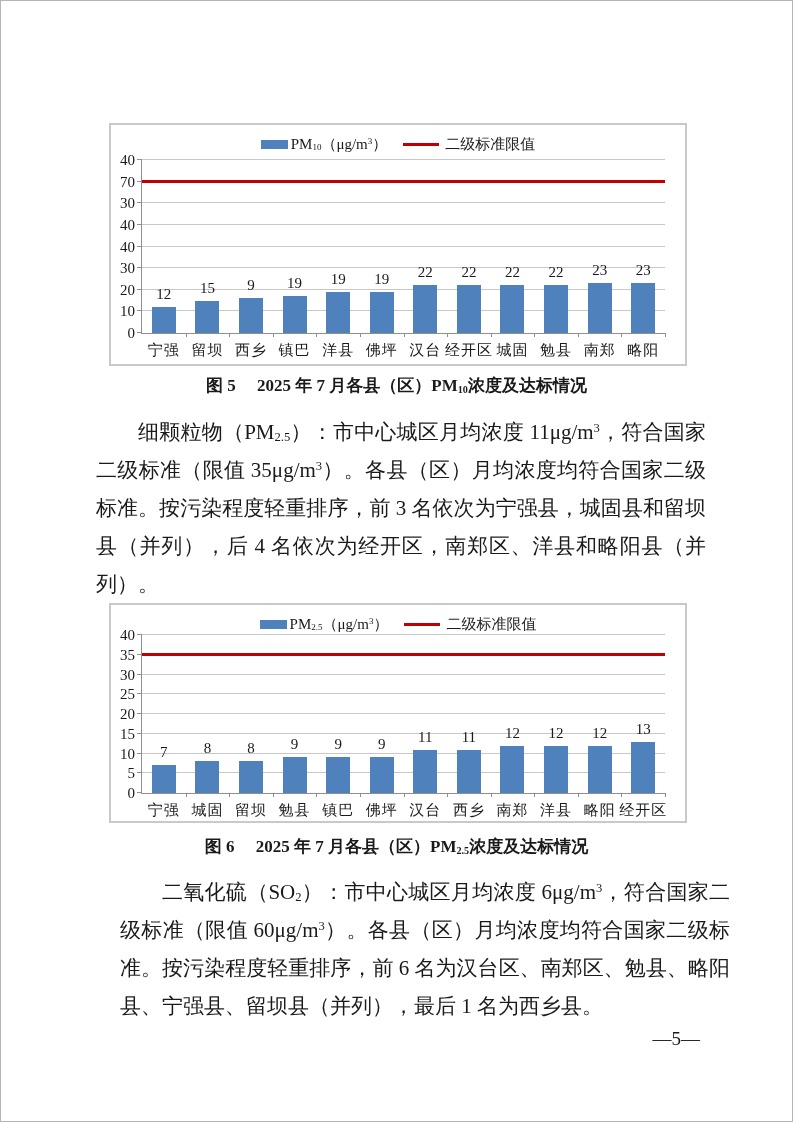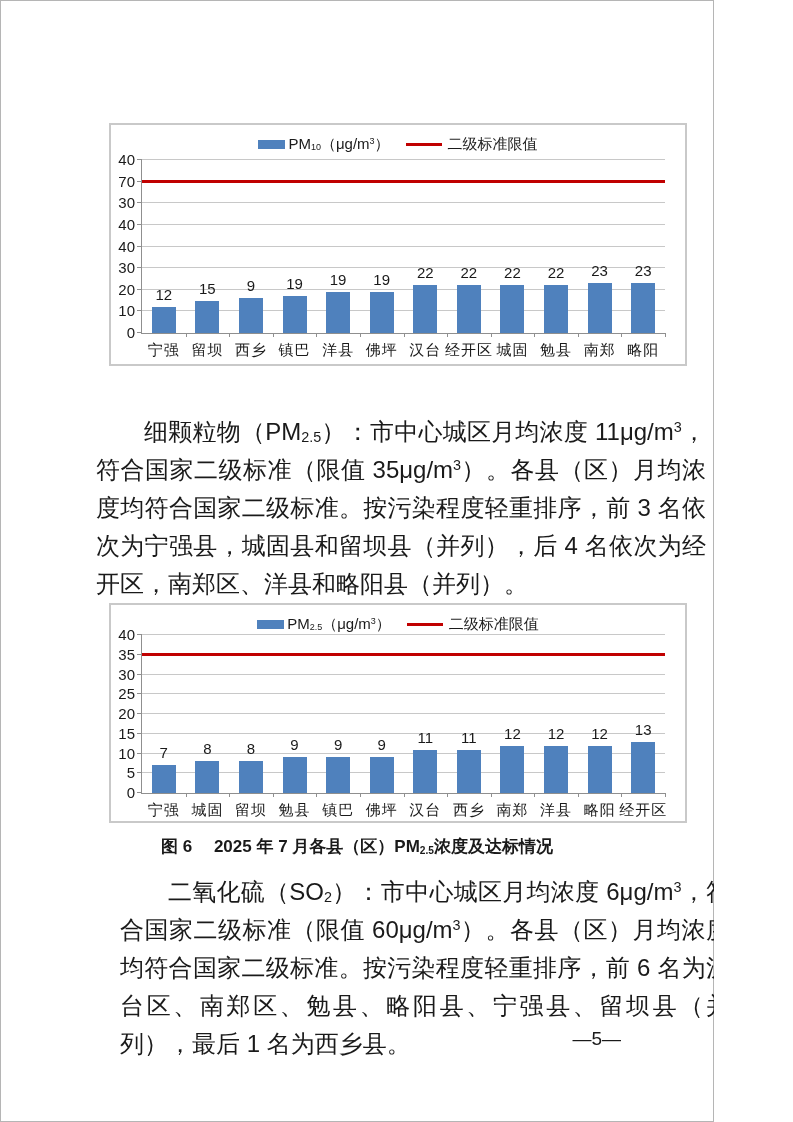--- a/index.html
+++ b/index.html
@@ -1,21 +1,21 @@
 <!DOCTYPE html>
 <html><head>
 <meta charset="utf-8">
 <style>
   html,body{margin:0;padding:0;background:#ffffff;}
   .page{
     position:relative;
-    width:714px;height:1122px;
+    width:793px;height:1122px;
     background:#ffffff;
     box-shadow:inset 0 0 0 1px #b5b5b5;
-    font-family:Liberation Sans, sans-serif;
+    font-family:Liberation Serif, serif;
     color:#1a1a1a;
     overflow:hidden;
   }
 
   
   .chart-box{
     position:absolute;
     background:#ffffff;
     border:2px solid #c9c9c9;
     box-sizing:border-box;
@@ -52,21 +52,21 @@
   
   .caption{
     position:absolute;left:0;width:100%;
     text-align:center;font-weight:bold;font-size:17px;line-height:22px;
   }
   .cap1{top:375px;}
   .cap2{top:836px;}
 
   .body-para{
     position:absolute;left:96px;width:610px;margin:0;
-    font-size:24px;line-height:38px;
+    font-size:21px;line-height:38px;
     text-align:justify;text-indent:2em;
   }
   .para1{top:413px;}
   .para2{top:873px;margin-left:24px;}
 
   sub{font-size:0.6em;vertical-align:-0.15em;line-height:0;}
   sup{font-size:0.6em;vertical-align:0.55em;line-height:0;}
 
   .page-number{
     position:absolute;top:1027px;right:93px;
@@ -157,20 +157,21 @@
         <div class="xlab" style="left: 87.5%;">南郑</div>
         <div class="xtick" style="left: 91.6667%;"></div>
         <div class="bar" style="left: 95.8333%; height: 28.75%; background: rgb(79, 129, 189);"></div>
         <div class="vlab" style="left: 95.8333%; bottom: calc(28.75% + 5px);">23</div>
         <div class="xlab" style="left: 95.8333%;">略阳</div>
         <div class="xtick" style="left: 100%;"></div>
         <div class="limit-line" style="bottom: calc(87.5% - 1px); background: rgb(192, 0, 0);"></div>
       </div>
     </section>
 
+  <div class="caption cap1"><span>图 5　 </span><span>2025 年 7 月各县（区）PM</span><sub>10</sub><span>浓度及达标情况</span></div>
 
   <p class="body-para para1"><span>细颗粒物（PM</span><sub>2.5</sub><span>）：市中心城区月均浓度 11μg/m</span><sup>3</sup><span>，符合国家二级标准（限值 35μg/m</span><sup>3</sup><span>）。各县（区）月均浓度均符合国家二级标准。按污染程度轻重排序，前 3 名依次为宁强县，城固县和留坝县（并列），后 4 名依次为经开区，南郑区、洋县和略阳县（并列）。</span></p>
 
   <section class="chart-box chart2">
       <div class="legend">
         <span class="swatch" style="background: rgb(79, 129, 189);"></span>
         <span class="legend-label"><span>PM</span><sub>2.5</sub><span>（μg/m</span><sup>3</sup><span>）</span></span>
         <span class="line-swatch" style="background: rgb(192, 0, 0);"></span>
         <span class="legend-label">二级标准限值</span>
       </div>

